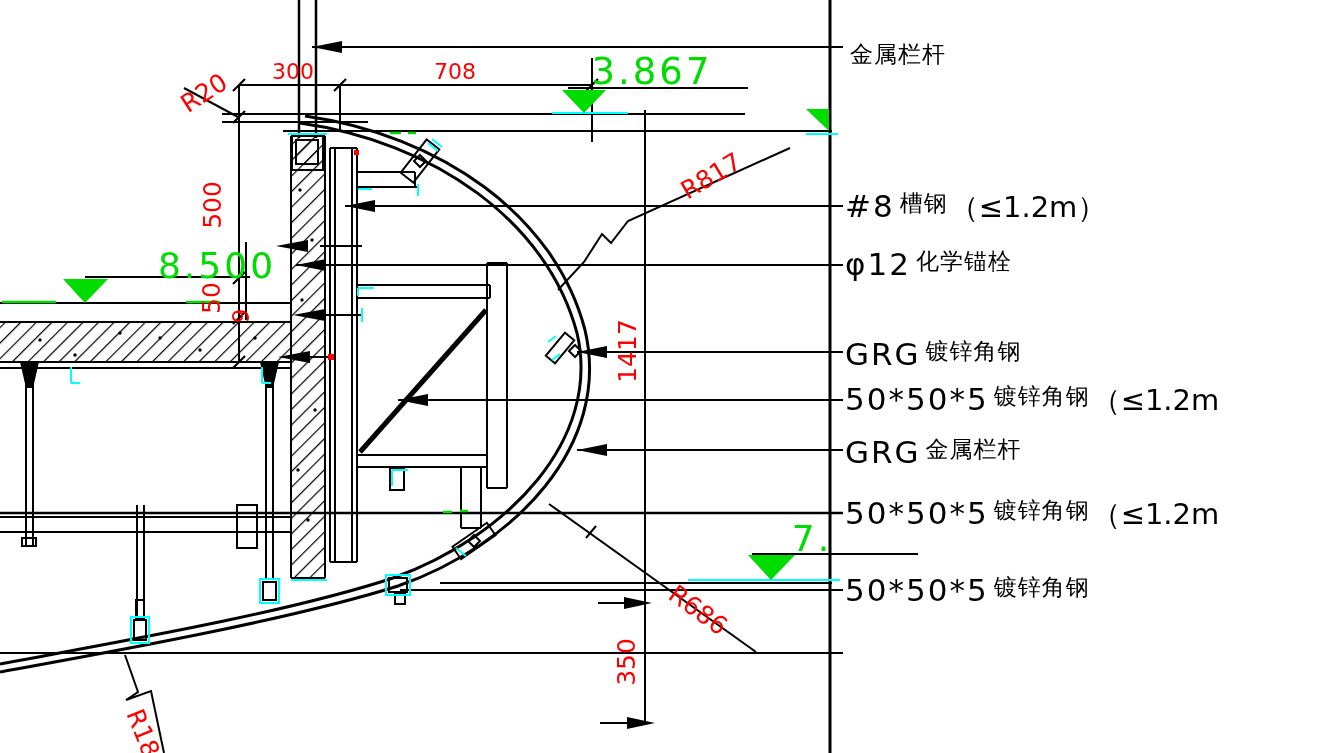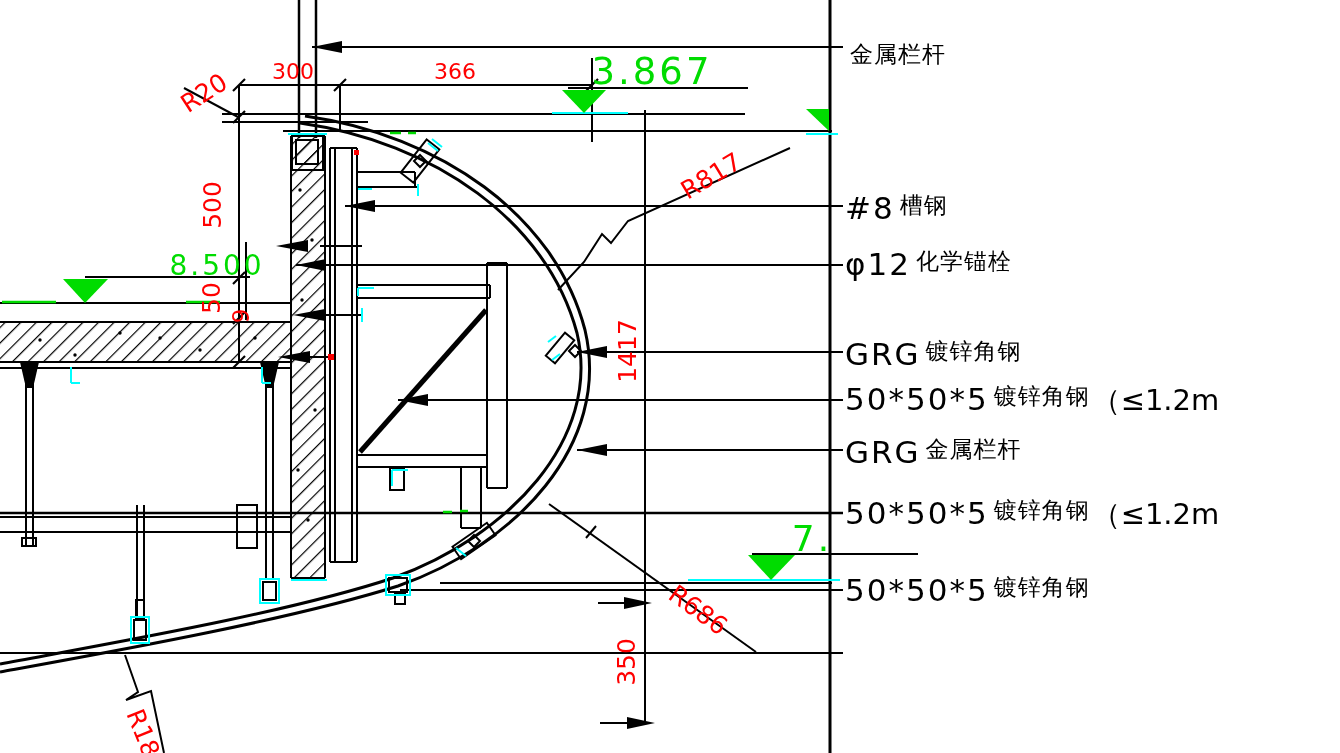--- a/index.html
+++ b/index.html
@@ -241,43 +241,44 @@
     <polygon points="806,109 829,109 829,131"></polygon>
   </g>
 
   <g fill="#f00" stroke="none">
     <rect x="354" y="150" width="5" height="5"></rect>
     <rect x="328" y="354" width="6" height="6"></rect>
   </g>
 </svg>
 
 <span class="txt dim" style="left:293px;top:72px;">300</span>
-<span class="txt dim" style="left:455px;top:72px;">366</span>
+<span class="txt dim" style="left:455px;top:72px;">708</span>
 <span class="txt dimv" style="left:212px;top:205px;">500</span>
 <span class="txt dimv" style="left:211px;top:298px;">50</span>
 <span class="txt dimv" style="left:241px;top:316px;font-size:23px;">9</span>
 <span class="txt dimv" style="left:627px;top:351px;">1417</span>
 <span class="txt dimv" style="left:626px;top:662px;">350</span>
 <span class="txt rot" style="left:204px;top:93px;transform:translate(-50%,-50%) rotate(-33deg);">R20</span>
 <span class="txt rot" style="left:711px;top:176px;transform:translate(-50%,-50%) rotate(-31deg);">R817</span>
 <span class="txt rot" style="left:698px;top:610px;transform:translate(-50%,-50%) rotate(36deg);">R686</span>
 <span class="txt rot" style="left:143px;top:733px;transform:translate(-50%,-50%) rotate(68deg);">R18</span>
 
 <span class="txt elev" style="left:652px;top:71px;font-size:37px;">3.867</span>
-<span class="txt elev" style="left:217px;top:266px;font-size:28px;">8.500</span>
+<span class="txt elev" style="left:217px;top:266px;font-size:36px;">8.500</span>
 <span class="txt elev" style="left:812px;top:539px;font-size:36px;">7.</span>
 
 <div class="callout" style="top:54px;">
   <span class="lat"></span>
       <span class="cn">金属栏杆</span>
       <span class="post"></span>
 </div>
 <div class="callout" style="top:208px;">
   <span class="lat">#8</span>
       <span class="cn">槽钢</span>
+      <span class="post">（≤1.2m）</span>
 </div>
 <div class="callout" style="top:264px;">
   <span class="lat">φ12</span>
       <span class="cn">化学锚栓</span>
       <span class="post"></span>
 </div>
 <div class="callout" style="top:354px;">
   <span class="lat">GRG</span>
       <span class="cn">镀锌角钢</span>
       <span class="post"></span>

